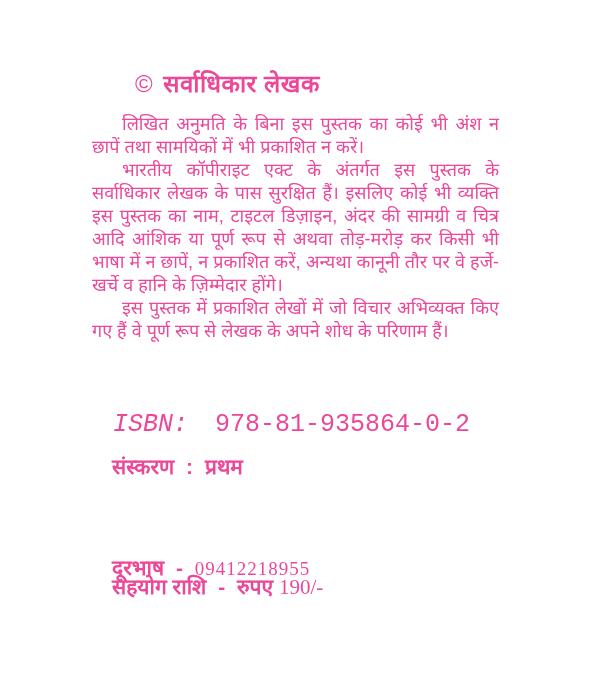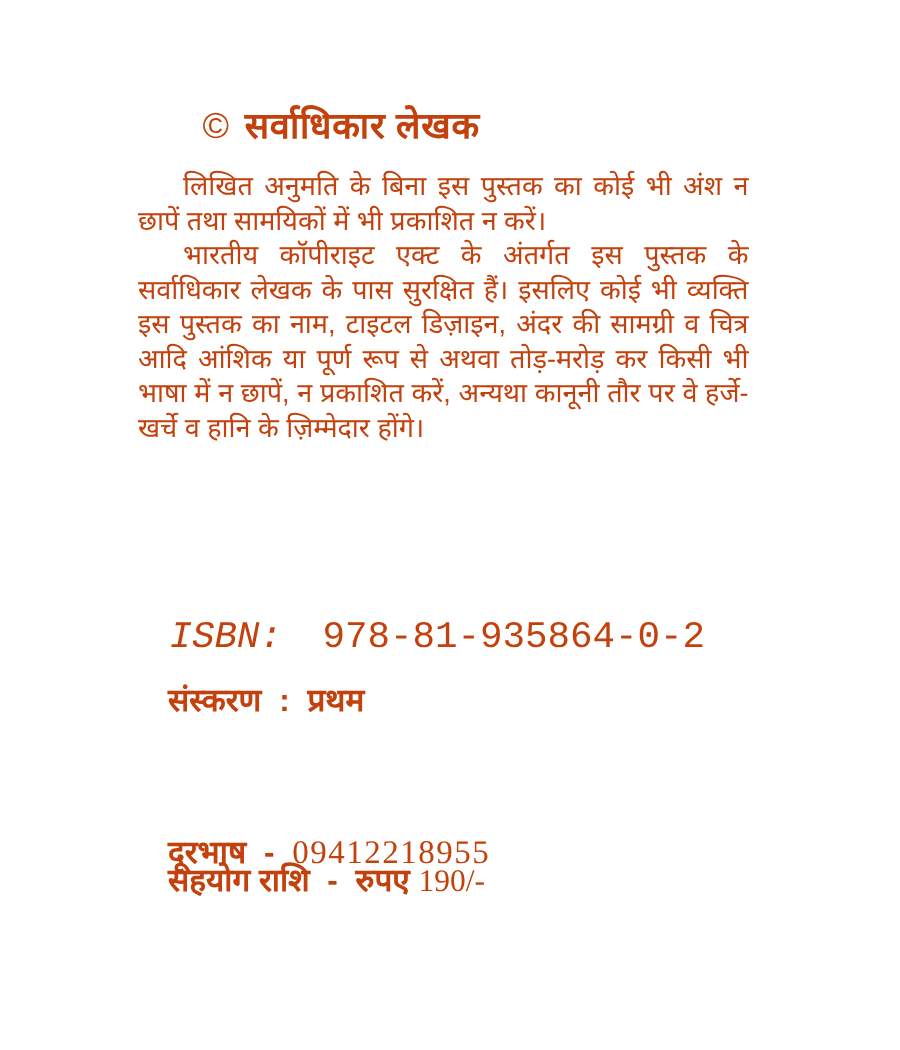--- a/index.html
+++ b/index.html
@@ -5,21 +5,21 @@
   html, body {
     margin: 0;
     padding: 0;
     background: #ffffff;
   }
   .page {
     position: relative;
     width: 554px;
     height: 700px;
     background: #ffffff;
-    color: #c2410c;
+    color: #ec4899;
     font-family: "Liberation Sans", "DejaVu Sans", sans-serif;
     overflow: hidden;
   }
   .heading {
     position: absolute;
     left: 135px;
     top: 66px;
     font-size: 24px;
     font-weight: 700;
     letter-spacing: 0.5px;
@@ -72,36 +72,37 @@
   .meta-sep {
     font-weight: 700;
     padding: 0 6px;
   }
   .latin-value {
     font-family: "Liberation Serif", "DejaVu Serif", serif;
     font-weight: 400;
     font-size: 21px;
   }
   .phone-line .latin-value {
-    font-size: 22px;
+    font-size: 19px;
     letter-spacing: 1px;
   }
 </style>
 </head>
 <body>
 
 <div class="page">
 
   <div class="heading">
     <span class="copyright-symbol">©</span><span>सर्वाधिकार लेखक</span>
   </div>
 
   <div class="body-text">
     <p>लिखित अनुमति के बिना इस पुस्तक का कोई भी अंश न छापें तथा सामयिकों में भी प्रकाशित न करें।</p>
     <p>भारतीय कॉपीराइट एक्ट के अंतर्गत इस पुस्तक के सर्वाधिकार लेखक के पास सुरक्षित हैं। इसलिए कोई भी व्यक्ति इस पुस्तक का नाम, टाइटल डिज़ाइन, अंदर की सामग्री व चित्र आदि आंशिक या पूर्ण रूप से अथवा तोड़-मरोड़ कर किसी भी भाषा में न छापें, न प्रकाशित करें, अन्यथा कानूनी तौर पर वे हर्जे-खर्चे व हानि के ज़िम्मेदार होंगे।</p>
+    <p>इस पुस्तक में प्रकाशित लेखों में जो विचार अभिव्यक्त किए गए हैं वे पूर्ण रूप से लेखक के अपने शोध के परिणाम हैं।</p>
   </div>
 
   <div class="isbn-line">
     <span class="isbn-label">ISBN:</span>
     <span class="isbn-value">978-81-935864-0-2</span>
   </div>
 
   <div class="meta-line edition-line">
     <span>संस्करण</span>
     <span class="meta-sep">:</span>

